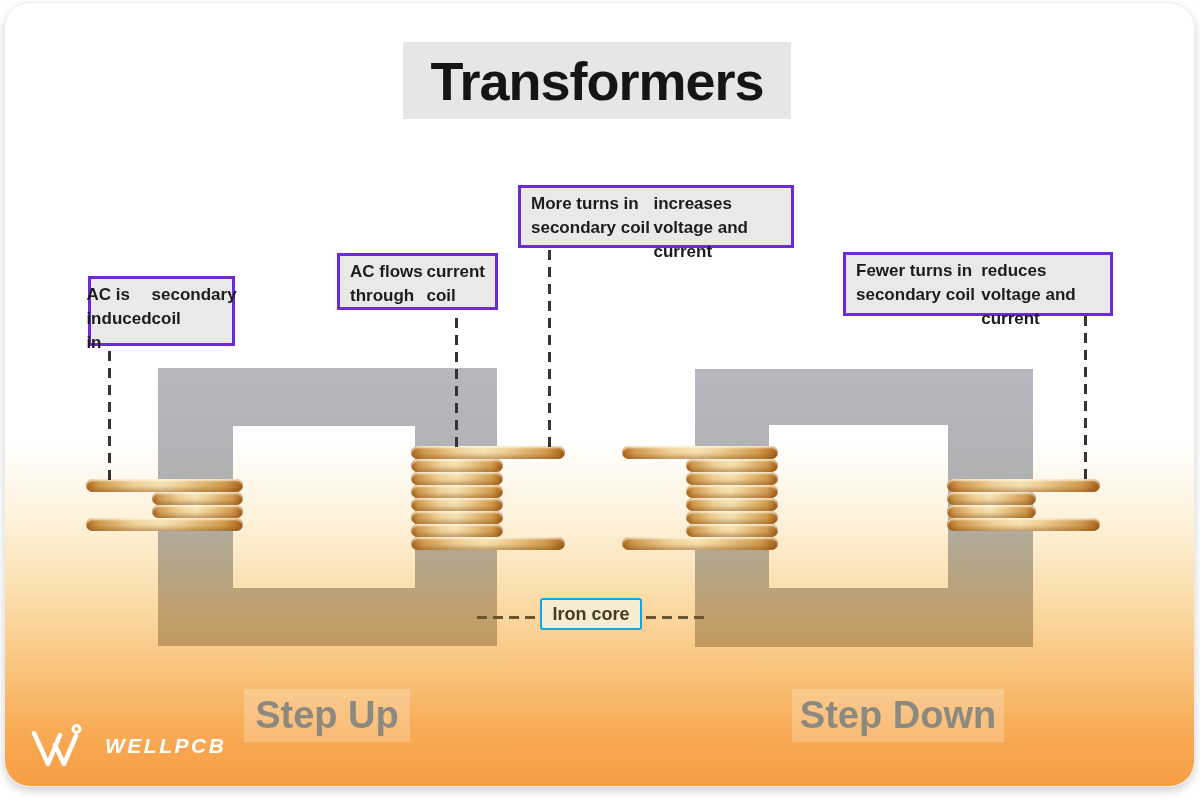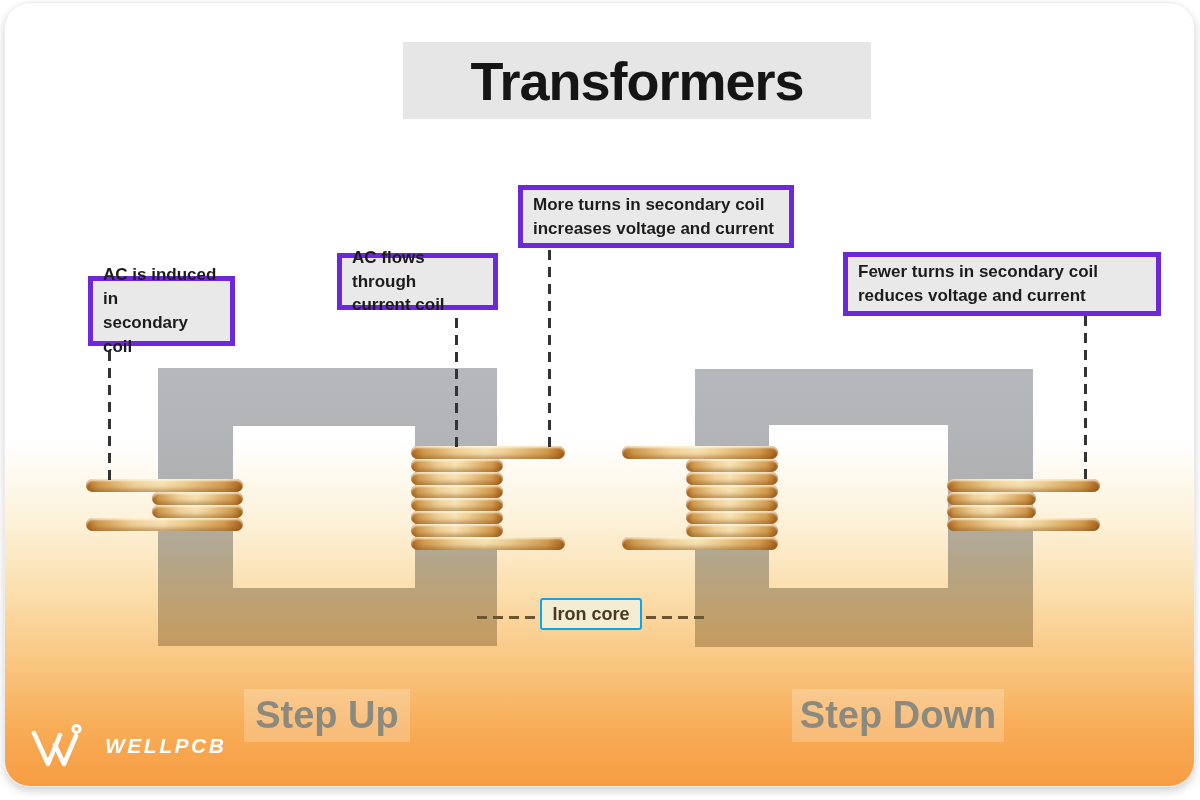--- a/index.html
+++ b/index.html
@@ -7,43 +7,43 @@
   .page { position:relative; width:1200px; height:800px; background:#ffffff; overflow:hidden; }
 
   .card {
     position:absolute; left:4px; top:2px; width:1191px; height:785px;
     border-radius:26px; border:1px solid #ececec;
     background:linear-gradient(180deg,#ffffff 0%,#ffffff 56%,#fdf2da 66%,#fbdfae 75%,#f9c47d 85%,#f8ab55 93%,#f79d43 100%);
     box-shadow:0 4px 9px rgba(0,0,0,0.18);
   }
 
   .title-box {
-    position:absolute; left:403px; top:42px; width:468px; height:77px;
+    position:absolute; left:403px; top:42px; width:388px; height:77px;
     background:#e6e6e6; display:flex; align-items:center; justify-content:center;
     font-size:54px; font-weight:bold; letter-spacing:-1px; color:#151515;
   }
 
   .cores { position:absolute; left:0; top:0; }
 
   .coil { position:absolute; }
   .coil .band {
     position:absolute; border-radius:7px;
     background:linear-gradient(90deg,#b1691f 0%,#d09a4e 8%,#f0d096 30%,#f7e2b2 48%,#eece92 62%,#d29b4e 88%,#a86018 100%);
     box-shadow:inset 0 2px 2px rgba(255,250,235,0.75), inset 0 -3px 4px rgba(125,70,15,0.45);
   }
 
   .vdash { position:absolute; width:3px;
     background-image:repeating-linear-gradient(180deg,#333333 0 10px,transparent 10px 17px); }
   .hdash { position:absolute; height:3px; top:616px;
     background-image:repeating-linear-gradient(90deg,#6b5530 0 10px,transparent 10px 16px); }
 
   .callout {
-    position:absolute; background:#e9e9e9; border:5px solid #6d28d9;
+    position:absolute; background:#e9e9e9; border:3px solid #6d28d9;
     color:#1c1c1c; font-size:17px; font-weight:bold; line-height:1.4;
-    padding:4px 10px; display:flex; flex-direction:column; justify-content:center;
+    padding:4px 10px; display:flex; flex-direction:row; justify-content:center;
   }
 
   .ironcore-box {
     position:absolute; left:540px; top:598px; width:102px; height:32px;
     background:#f5ecd4; border:2px solid #0ea5e9; border-radius:3px;
     display:flex; align-items:center; justify-content:center;
     color:#4a3a22; font-size:18px; font-weight:bold;
   }
 
   .step-box {
@@ -128,21 +128,21 @@
     <div>secondary coil</div>
   </div>
   <div class="callout" style="left:337px;top:253px;width:161px;height:57px">
     <div>AC flows through</div>
     <div>current coil</div>
   </div>
   <div class="callout" style="left:518px;top:185px;width:276px;height:63px">
     <div>More turns in secondary coil</div>
     <div>increases voltage and current</div>
   </div>
-  <div class="callout" style="left:843px;top:252px;width:318px;height:64px">
+  <div class="callout" style="left:843px;top:252px;width:270px;height:64px">
     <div>Fewer turns in secondary coil</div>
     <div>reduces voltage and current</div>
   </div>
 
   <div class="hdash" style="left:477px;width:61px"></div>
   <div class="hdash" style="left:646px;width:62px"></div>
   <div class="ironcore-box">
     <span>Iron core</span>
   </div>
 

